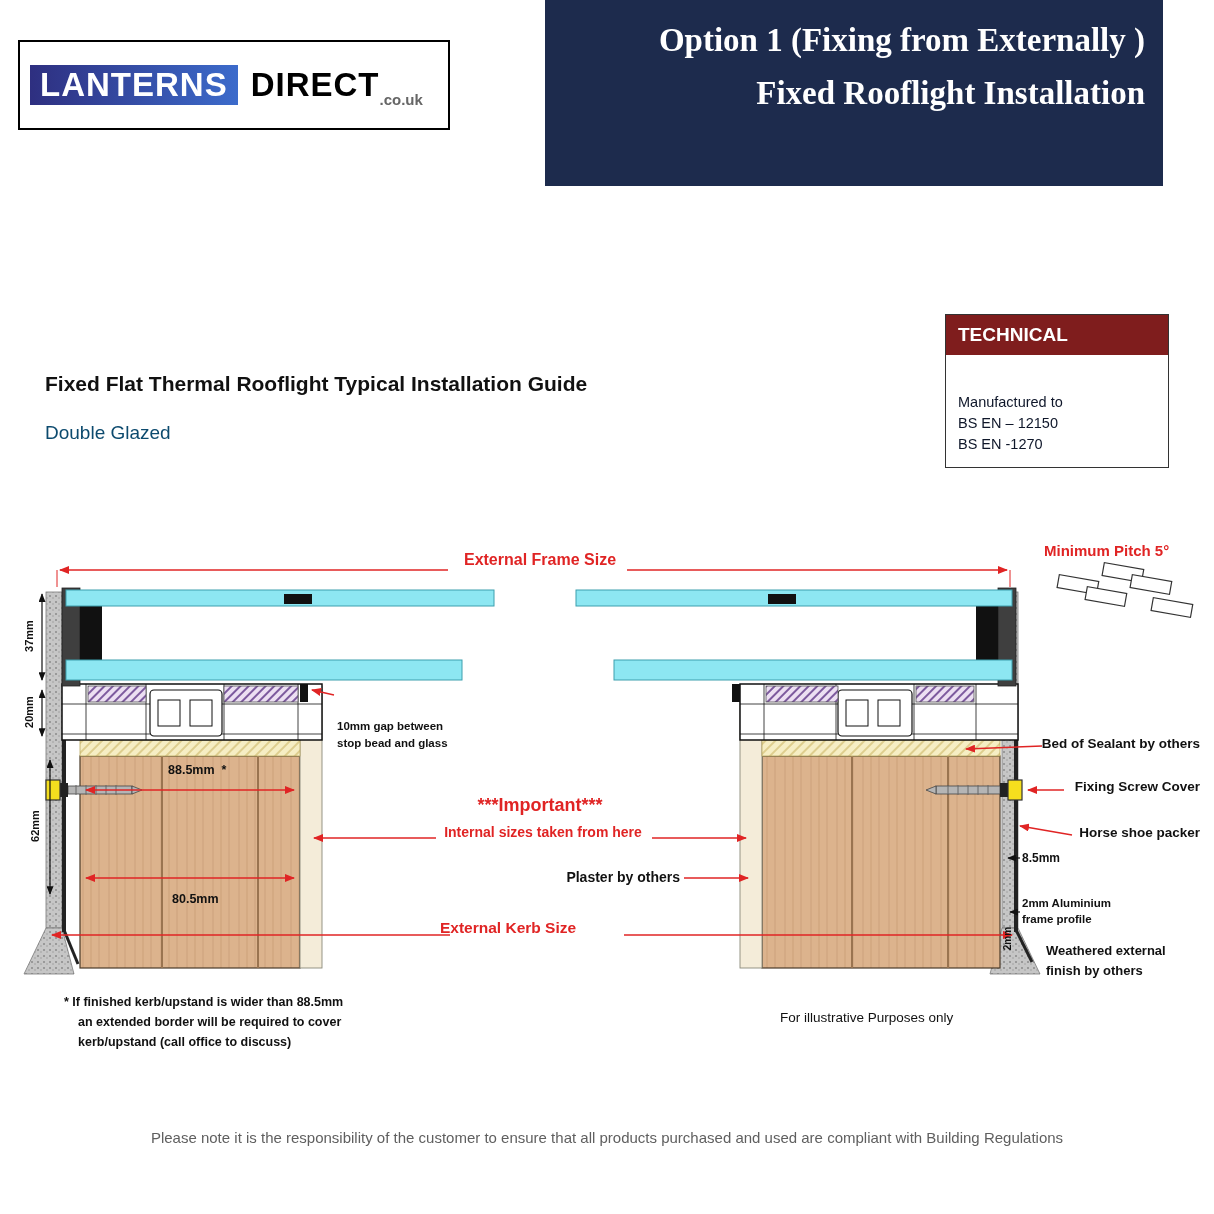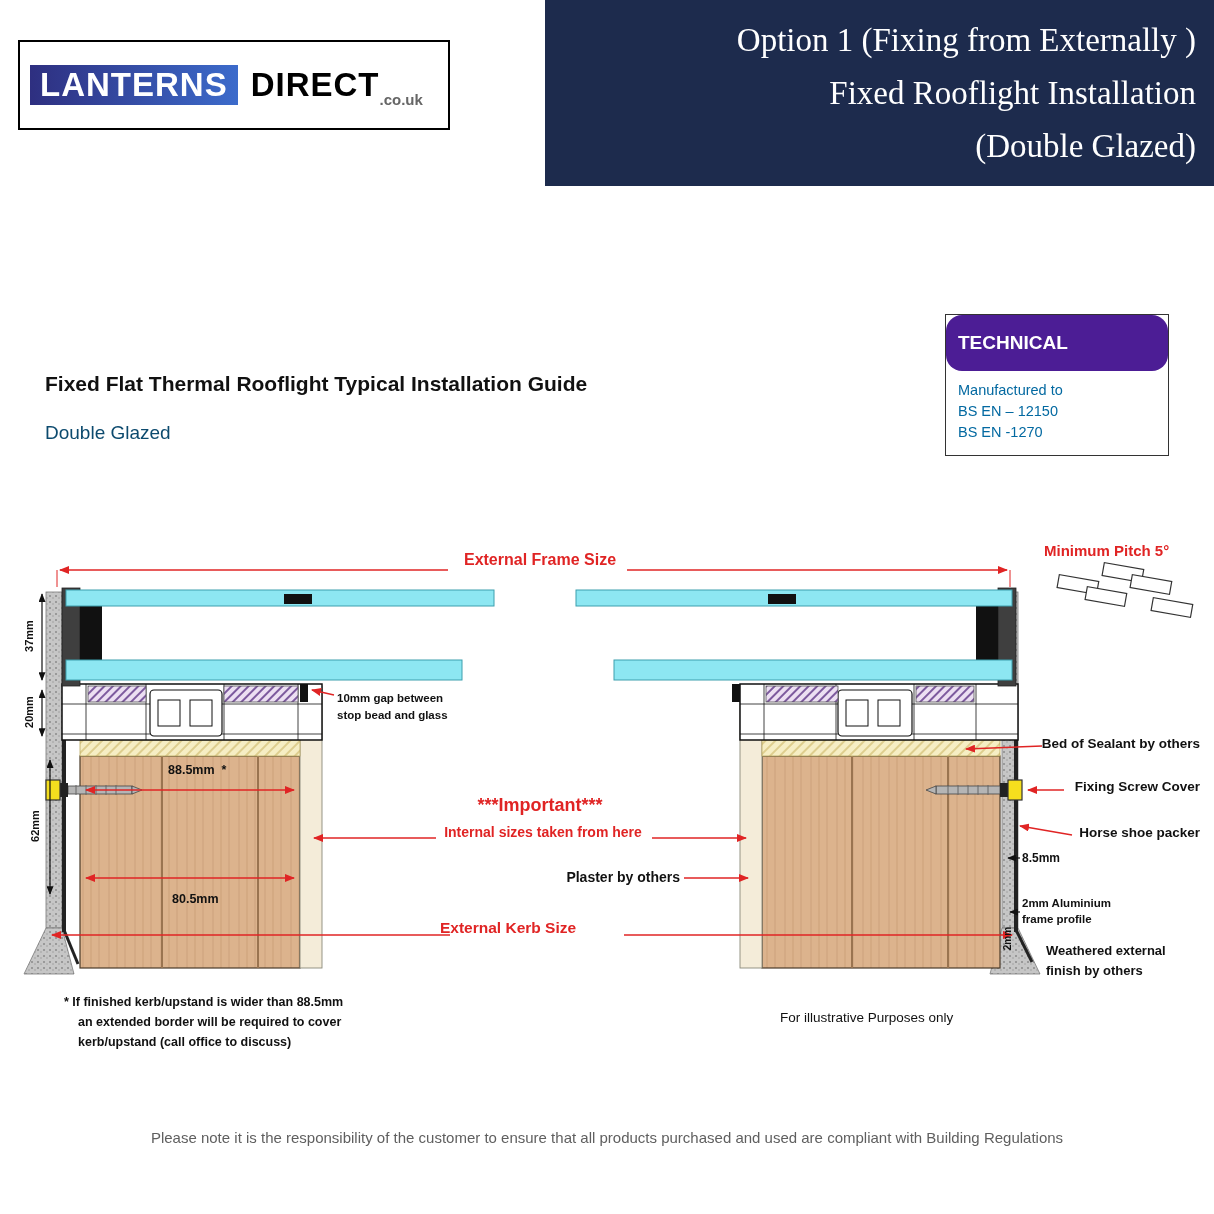--- a/index.html
+++ b/index.html
@@ -2,58 +2,57 @@
 <html><head>
 <meta charset="utf-8">
 <style>
   html,body{margin:0;padding:0;background:#fff;}
   #page{position:relative;width:1214px;height:1214px;background:#fff;overflow:hidden;font-family:"Liberation Sans",sans-serif;}
   .lbl{position:absolute;color:#111;font-family:"Liberation Sans",sans-serif;white-space:nowrap;}
   .b{font-weight:bold;}
   .red{color:#e02424;}
   .rot{transform:rotate(-90deg);transform-origin:center;}
   
-  .banner{position:absolute;left:545px;top:0;width:669px;height:186px;background:#1d2b4d;color:#fff;
-          font-family:"Liberation Serif",serif;font-weight:400;font-size:33px;line-height:53px;
+  .banner{position:absolute;left:545px;top:0;width:618px;height:186px;background:#1d2b4d;color:#fff;
+          font-family:"Liberation Serif",serif;font-weight:700;font-size:33px;line-height:53px;
           text-align:right;padding:14px 18px 0 0;box-sizing:border-box;}
   
   .logo{position:absolute;left:18px;top:40px;width:432px;height:90px;border:2px solid #000;background:#fff;
         display:flex;align-items:center;padding:0 10px;box-sizing:border-box;}
   .logo-lanterns{background:linear-gradient(90deg,#2e2f80,#3c6bcb);color:#fff;font-weight:bold;font-size:33px;
         letter-spacing:1px;padding:1px 10px;}
   .logo-direct{color:#000;font-weight:bold;font-size:33px;letter-spacing:1px;padding-left:5px;margin-left:8px;}
   .logo-suffix{color:#666;font-weight:bold;font-size:15px;align-self:flex-end;margin-bottom:20px;margin-top:32px;}
   
   .title-main{position:absolute;left:45px;top:372px;font-size:21px;font-weight:bold;color:#111;}
   .title-sub{position:absolute;left:45px;top:422px;font-size:19px;color:#0c4a6e;}
   
   .tech{position:absolute;left:945px;top:314px;width:224px;border:1px solid #333;background:#fff;box-sizing:border-box;}
-  .tech-head{background:#4c1d95;color:#fff;font-weight:bold;font-size:19px;padding:17px 12px;border-radius:16px;}
-  .tech-body{padding:9px 12px 12px;font-size:14.5px;line-height:21px;color:#0369a1;}
+  .tech-head{background:#7f1d1d;color:#fff;font-weight:bold;font-size:19px;padding:9px 12px;}
+  .tech-body{padding:9px 12px 12px;font-size:14.5px;line-height:21px;color:#0f172a;margin-top:28px;}
   .pre{white-space:pre;}
   .footnote{position:absolute;left:64px;top:992px;font-size:12.5px;font-weight:bold;color:#111;line-height:20px;}
   .footnote .ind{padding-left:14px;}
   .footer-note{position:absolute;left:0;top:1097px;width:100%;text-align:center;font-size:15px;color:#5f5f5f;margin-top:32px;}
   svg{position:absolute;left:0;top:0;}
 </style>
 </head>
 <body>
 
 <div id="page">
 
   <div class="logo">
     <span class="logo-lanterns">LANTERNS</span>
     <span class="logo-direct">DIRECT</span>
     <span class="logo-suffix">.co.uk</span>
   </div>
 
   <div class="banner">
     <div>Option 1 (Fixing from Externally )</div>
     <div>Fixed Rooflight Installation</div>
-    <div>(Double Glazed)</div>
   </div>
 
   <div class="title-main">Fixed Flat Thermal Rooflight Typical Installation Guide</div>
   <div class="title-sub">Double Glazed</div>
 
   <div class="tech">
     <div class="tech-head">TECHNICAL</div>
     <div class="tech-body">
       <div>Manufactured to</div>
       <div>BS EN – 12150</div>
@@ -232,21 +231,21 @@
   <div class="lbl b red" style="left:440px;top:551px;width:200px;text-align:center;font-size:16px">External Frame Size</div>
   <div class="lbl b red" style="left:1044px;top:542px;width:160px;font-size:15px">Minimum Pitch 5°</div>
 
   <div class="lbl b rot" style="left:6px;top:630px;width:46px;text-align:center;font-size:11px">37mm</div>
   <div class="lbl b rot" style="left:6px;top:706px;width:46px;text-align:center;font-size:11px">20mm</div>
   <div class="lbl b rot" style="left:12px;top:820px;width:46px;text-align:center;font-size:11px">62mm</div>
 
   <div class="lbl b pre" style="left:168px;top:763px;font-size:12.5px">88.5mm  *</div>
   <div class="lbl b" style="left:172px;top:892px;font-size:12.5px">80.5mm</div>
 
-  <div class="lbl b" style="left:337px;top:690px;font-size:11.5px;line-height:17px">
+  <div class="lbl b" style="left:337px;top:718px;font-size:11.5px;line-height:17px">
     <div>10mm gap between</div>
     <div>stop bead and glass</div>
   </div>
 
   <div class="lbl b red" style="left:440px;top:795px;width:200px;text-align:center;font-size:18px">***Important***</div>
   <div class="lbl b red" style="left:428px;top:824px;width:230px;text-align:center;font-size:14px">Internal sizes taken from here</div>
   <div class="lbl b" style="left:540px;top:869px;width:140px;text-align:right;font-size:14px">Plaster by others</div>
   <div class="lbl b red" style="left:440px;top:919px;width:200px;text-align:left;font-size:15.5px">External Kerb Size</div>
 
   <div class="lbl b" style="left:1030px;top:736px;width:170px;text-align:right;font-size:13.5px">Bed of Sealant by others</div>

